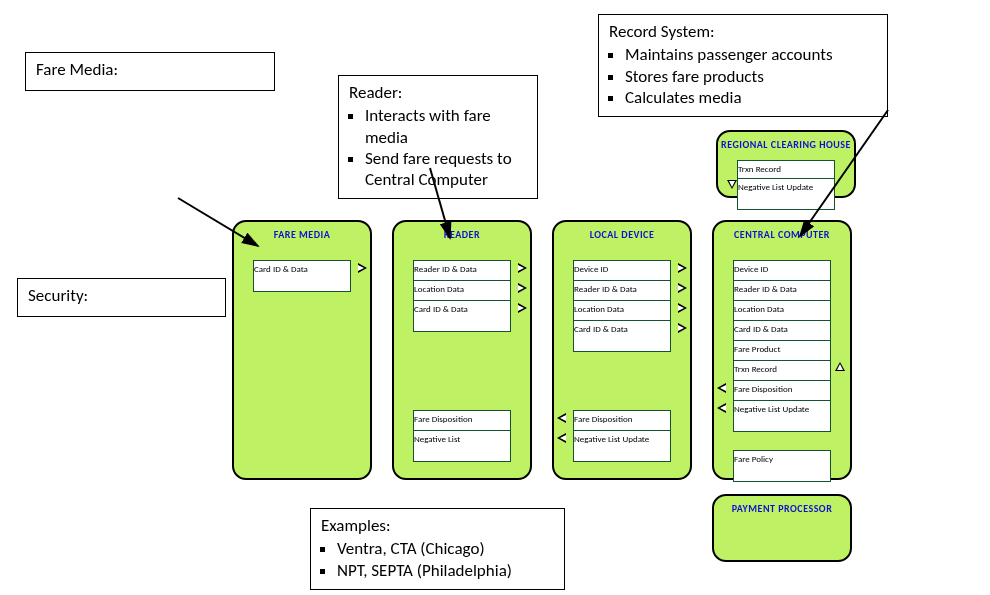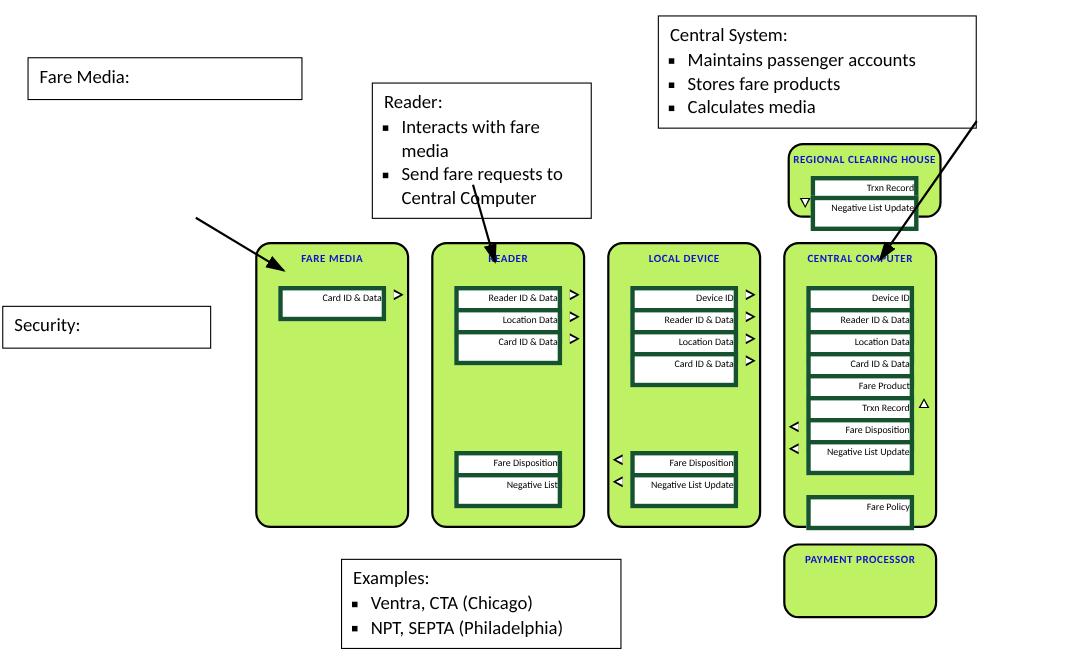--- a/index.html
+++ b/index.html
@@ -50,23 +50,23 @@
     font-weight: bold;
     font-size: 10px;
     letter-spacing: 0.5px;
   }
   .slot {
     position: absolute;
     left: 50%;
     transform: translateX(-50%);
     width: 98px;
     height: 32px;
-    border: 4px solid #14532d;
+    border: 1px solid #14532d;
     font-size: 9px;
-    text-align: right;
+    text-align: left;
     line-height: 15px;
     background: #fff;
     white-space: nowrap;
   }
   .tri {
     position: absolute;
     width: 0;
     height: 0;
     border-top: 5px solid transparent;
     border-bottom: 5px solid transparent;
@@ -137,29 +137,29 @@
 
 <div class="callout" style="left:338px; top:75px; width:200px;">
   <span class="title">Reader:</span>
   <ul>
     <li>Interacts with fare media</li>
     <li>Send fare requests to Central Computer</li>
   </ul>
 </div>
 
 <div class="callout" style="left:598px; top:14px; width:290px;">
-  <span class="title">Central System:</span>
+  <span class="title">Record System:</span>
   <ul>
     <li>Maintains passenger accounts</li>
     <li>Stores fare products</li>
     <li>Calculates media</li>
   </ul>
 </div>
 
-<div class="callout" style="left:2px; top:278px; width:190px;">
+<div class="callout" style="left:17px; top:278px; width:209px;">
   <span class="title">Security:</span>
 </div>
 
 <div class="callout" style="left:310px; top:508px; width:255px;">
   <span class="title">Examples:</span>
   <ul>
     <li>Ventra, CTA (Chicago)</li>
     <li>NPT, SEPTA (Philadelphia)</li>
   </ul>
 </div>

